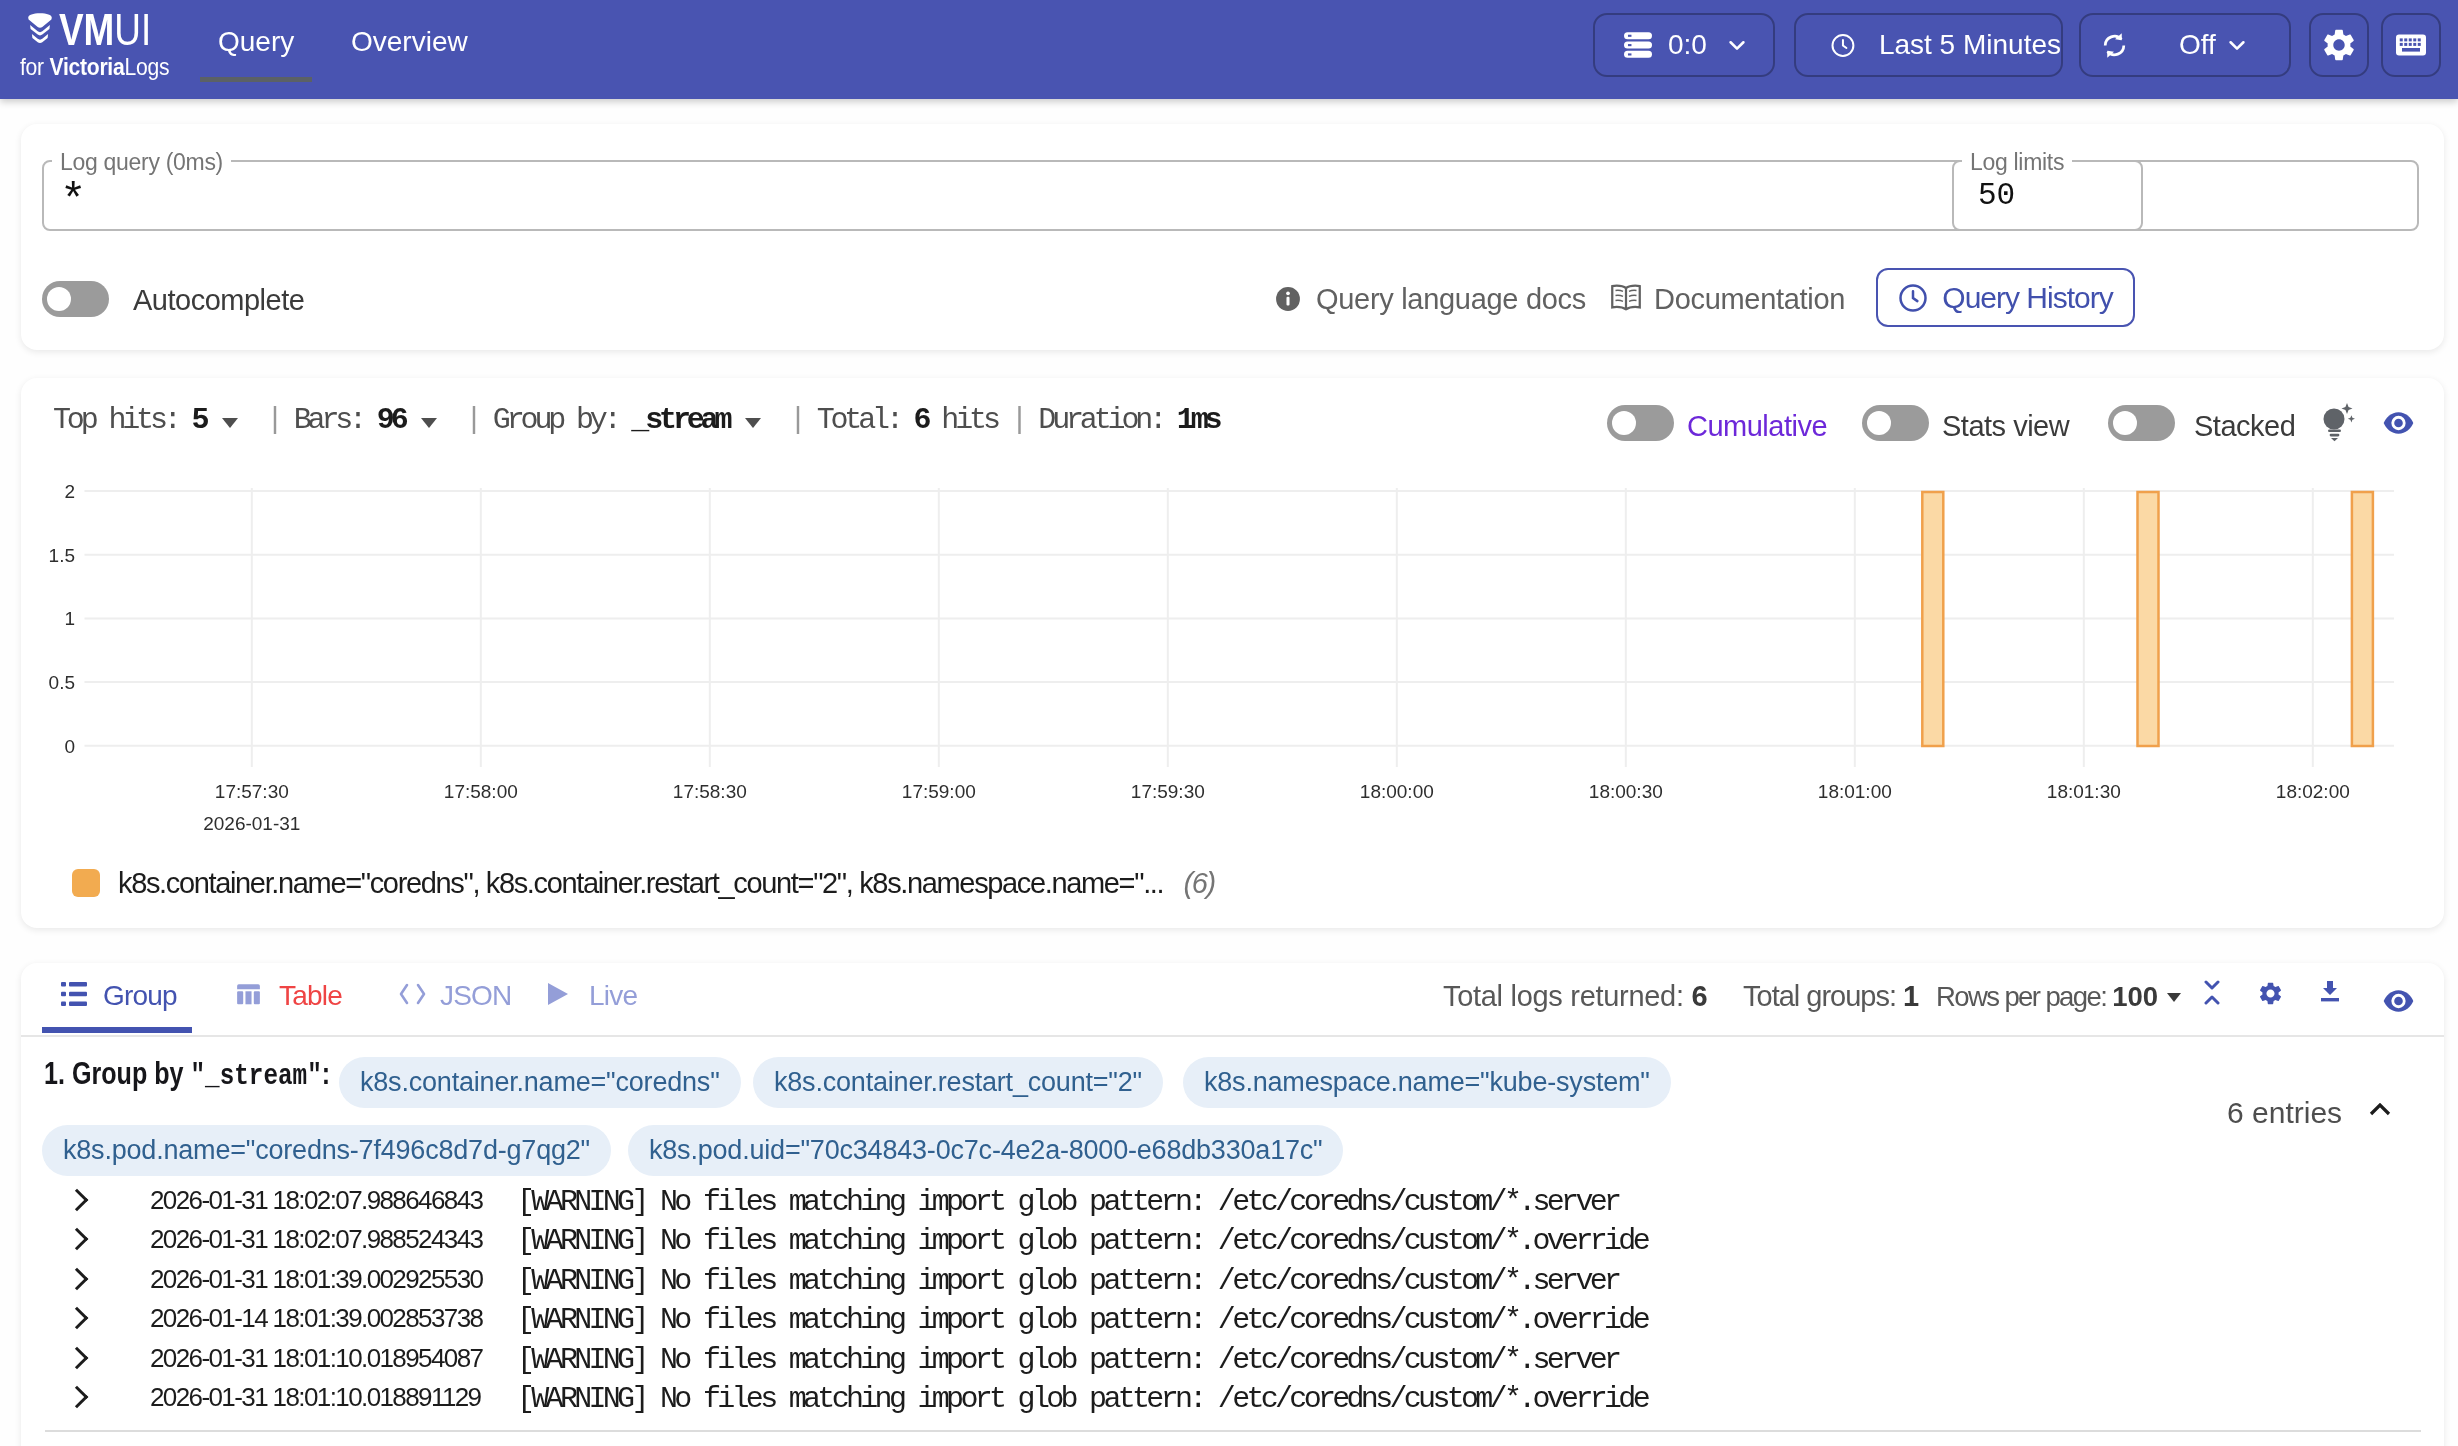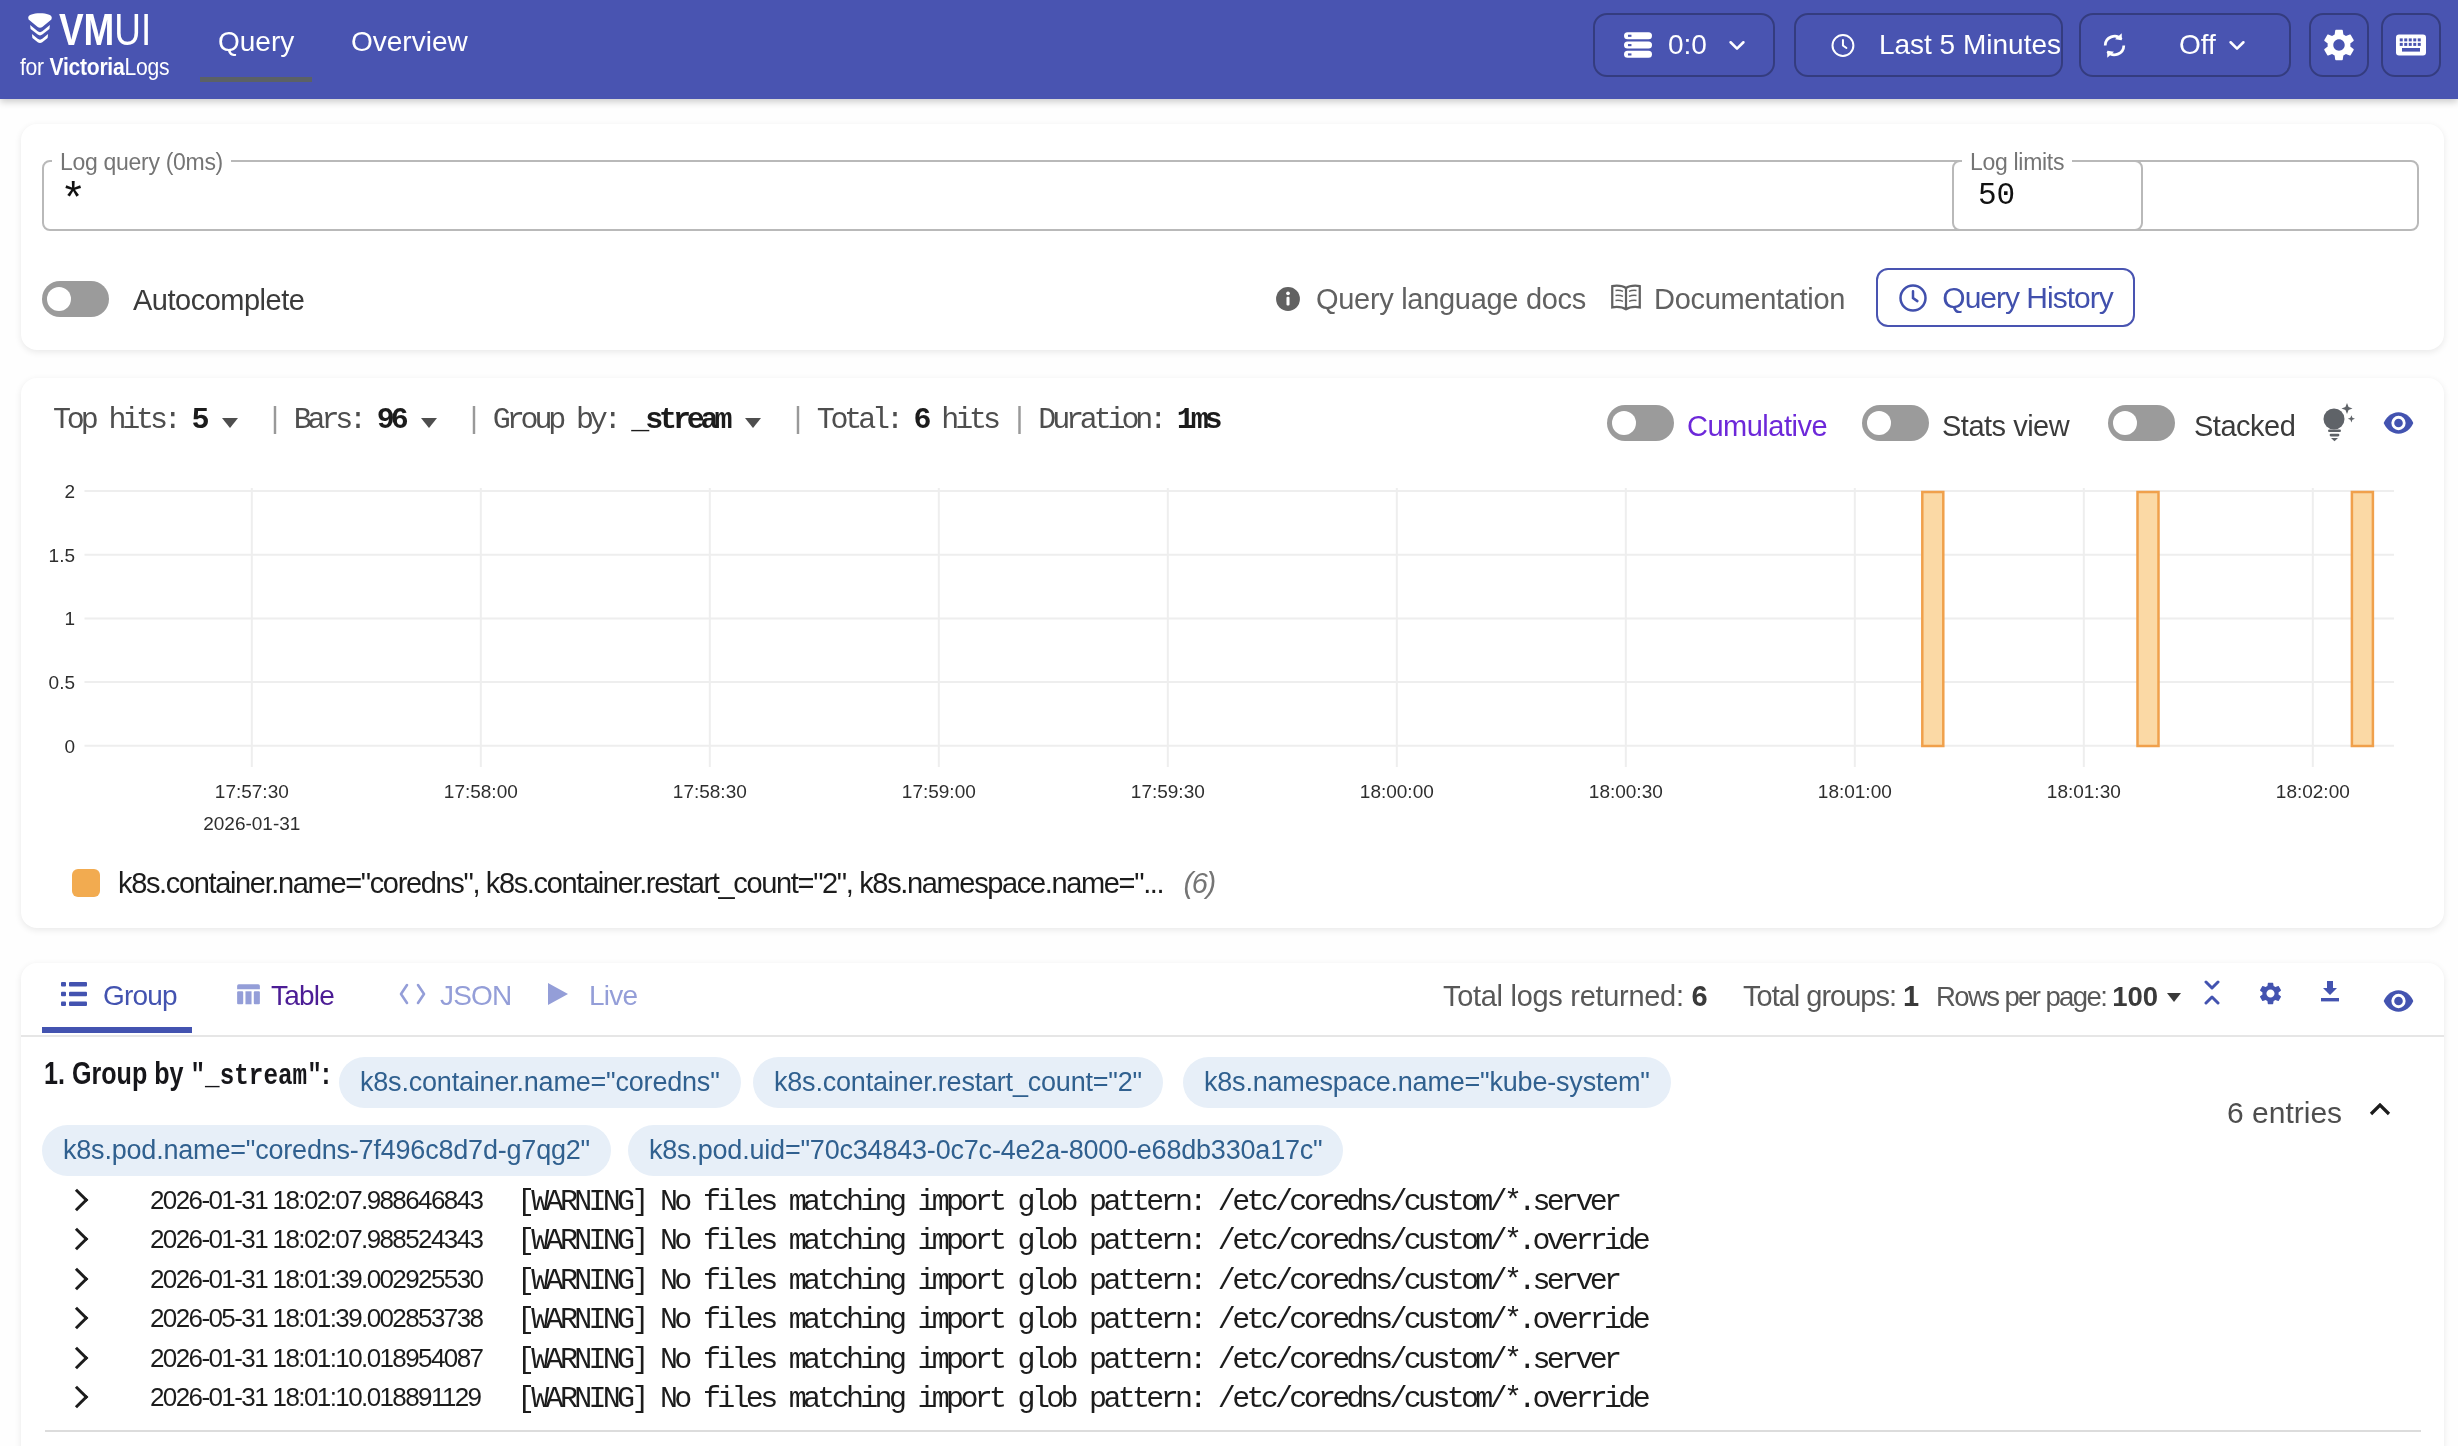--- a/index.html
+++ b/index.html
@@ -237,21 +237,21 @@
     <rect x="0" y="19.4" width="5" height="4.6" rx="1"></rect>
       <rect x="8" y="19.4" width="18" height="4.6" rx="1"></rect>
   </svg>
   <div class="tab3" style="left:82px;top:17px;color:#4353b0">Group</div>
   <svg class="abs" style="left:214px;top:18px" width="27" height="26" viewBox="0 0 24 24" fill="#949ed8">
     <path d="M3 3 h18 a1.5 1.5 0 0 1 1.5 1.5 v3 h-21 v-3 a1.5 1.5 0 0 1 1.5 -1.5 z"></path>
     <rect x="1.5" y="9.5" width="5.6" height="12" rx="1"></rect>
     <rect x="9.2" y="9.5" width="5.6" height="12"></rect>
     <rect x="16.9" y="9.5" width="5.6" height="12" rx="1"></rect>
   </svg>
-  <div class="tab3" style="left:250px;top:17px;color:#4c1d95">Table</div>
+  <div class="tab3" style="left:258px;top:17px;color:#ef4444">Table</div>
   <svg class="abs" style="left:378px;top:20px" width="27" height="22" viewBox="0 0 27 22" fill="none" stroke="#949ed8" stroke-width="2.6" stroke-linecap="round" stroke-linejoin="round">
     <path d="M8 2 L2 11 L8 20"></path>
     <path d="M19 2 L25 11 L19 20"></path>
   </svg>
   <div class="tab3" style="left:419px;top:17px;color:#949ed8">JSON</div>
   <svg class="abs" style="left:527px;top:20px" width="20" height="22" viewBox="0 0 10 11">
       <path d="M0 0 L10 5.5 L0 11 Z" fill="#949ed8"></path>
     </svg>
   <div class="tab3" style="left:568px;top:17px;color:#949ed8">Live</div>
   <div class="abs" style="left:21px;top:64px;width:150px;height:6px;background:#4353b0"></div>
@@ -298,21 +298,21 @@
     </div>
   <div class="logrow" style="top:258px">
       <span class="ts">2026-01-31 18:02:07.988524343</span>
       <span class="msg">[WARNING] No files matching import glob pattern: /etc/coredns/custom/*.override</span>
     </div>
   <div class="logrow" style="top:298px">
       <span class="ts">2026-01-31 18:01:39.002925530</span>
       <span class="msg">[WARNING] No files matching import glob pattern: /etc/coredns/custom/*.server</span>
     </div>
   <div class="logrow" style="top:337px">
-      <span class="ts">2026-05-31 18:01:39.002853738</span>
+      <span class="ts">2026-01-14 18:01:39.002853738</span>
       <span class="msg">[WARNING] No files matching import glob pattern: /etc/coredns/custom/*.override</span>
     </div>
   <div class="logrow" style="top:377px">
       <span class="ts">2026-01-31 18:01:10.018954087</span>
       <span class="msg">[WARNING] No files matching import glob pattern: /etc/coredns/custom/*.server</span>
     </div>
   <div class="logrow" style="top:416px">
       <span class="ts">2026-01-31 18:01:10.018891129</span>
       <span class="msg">[WARNING] No files matching import glob pattern: /etc/coredns/custom/*.override</span>
     </div>

